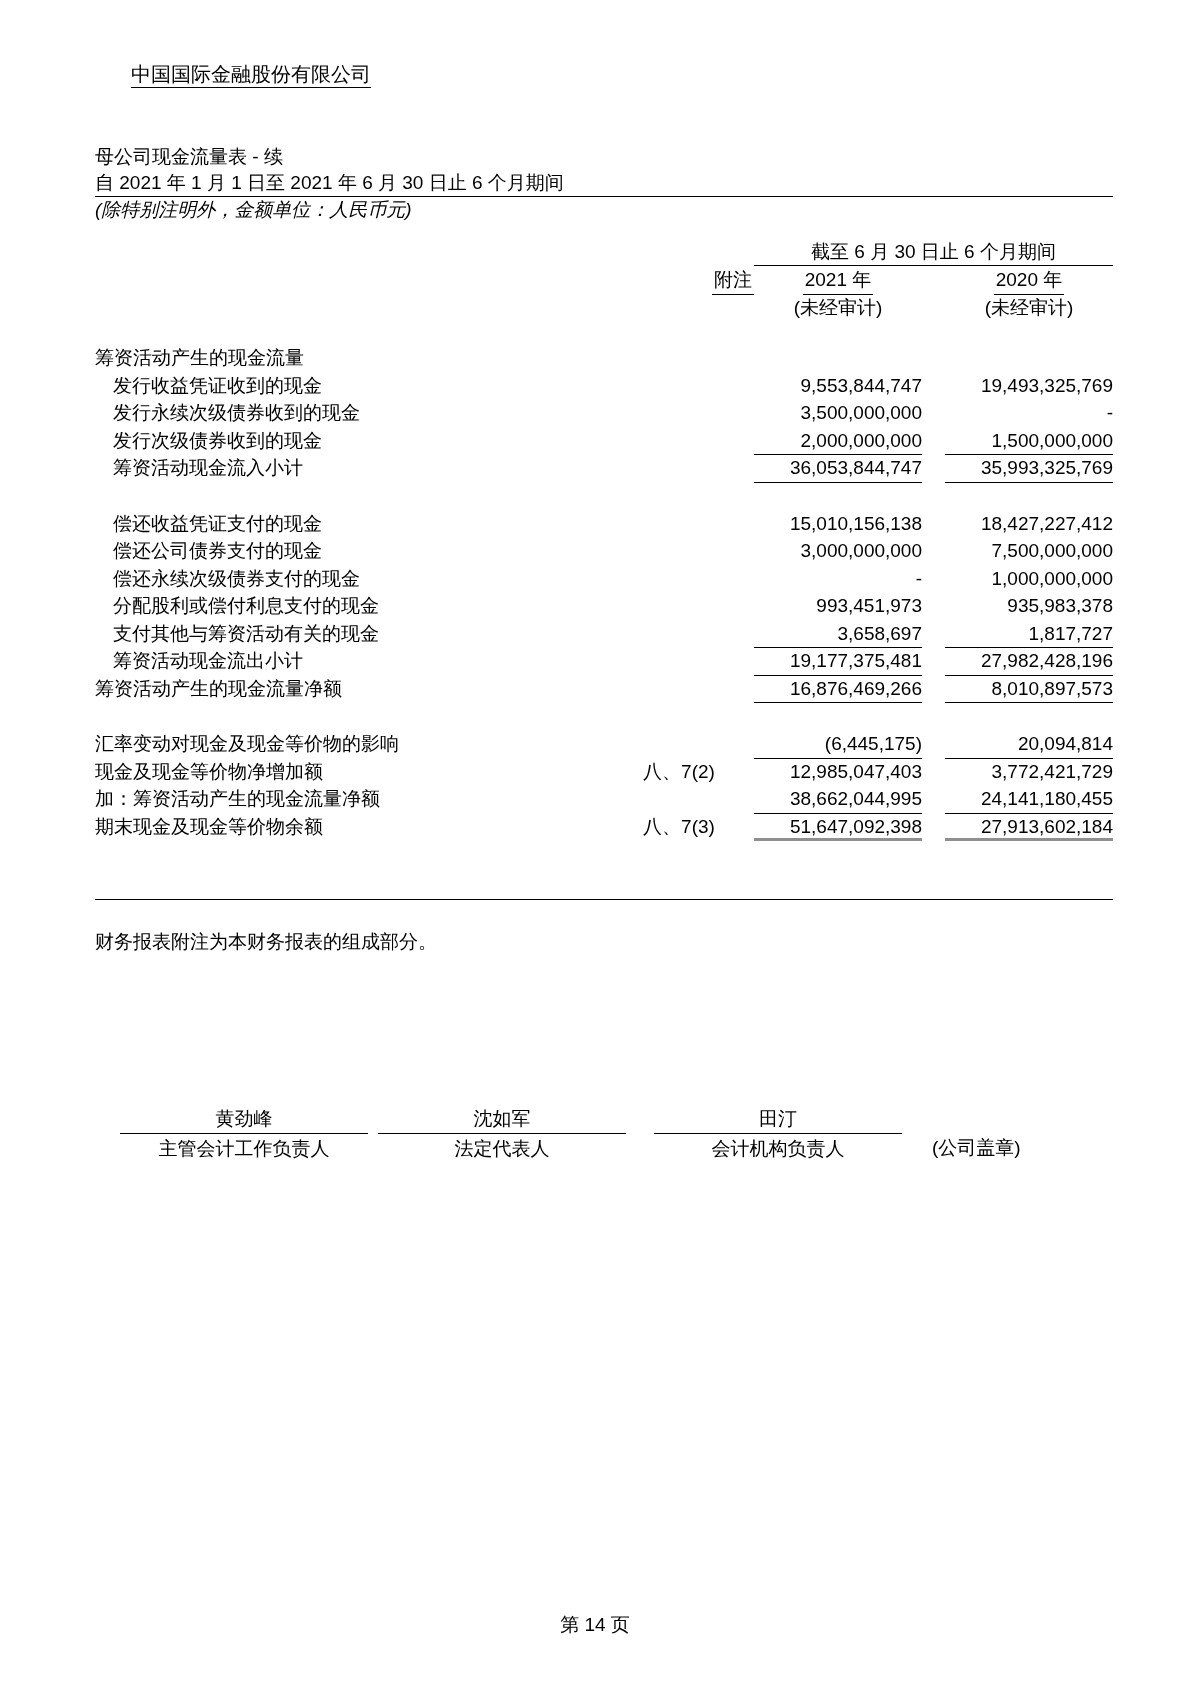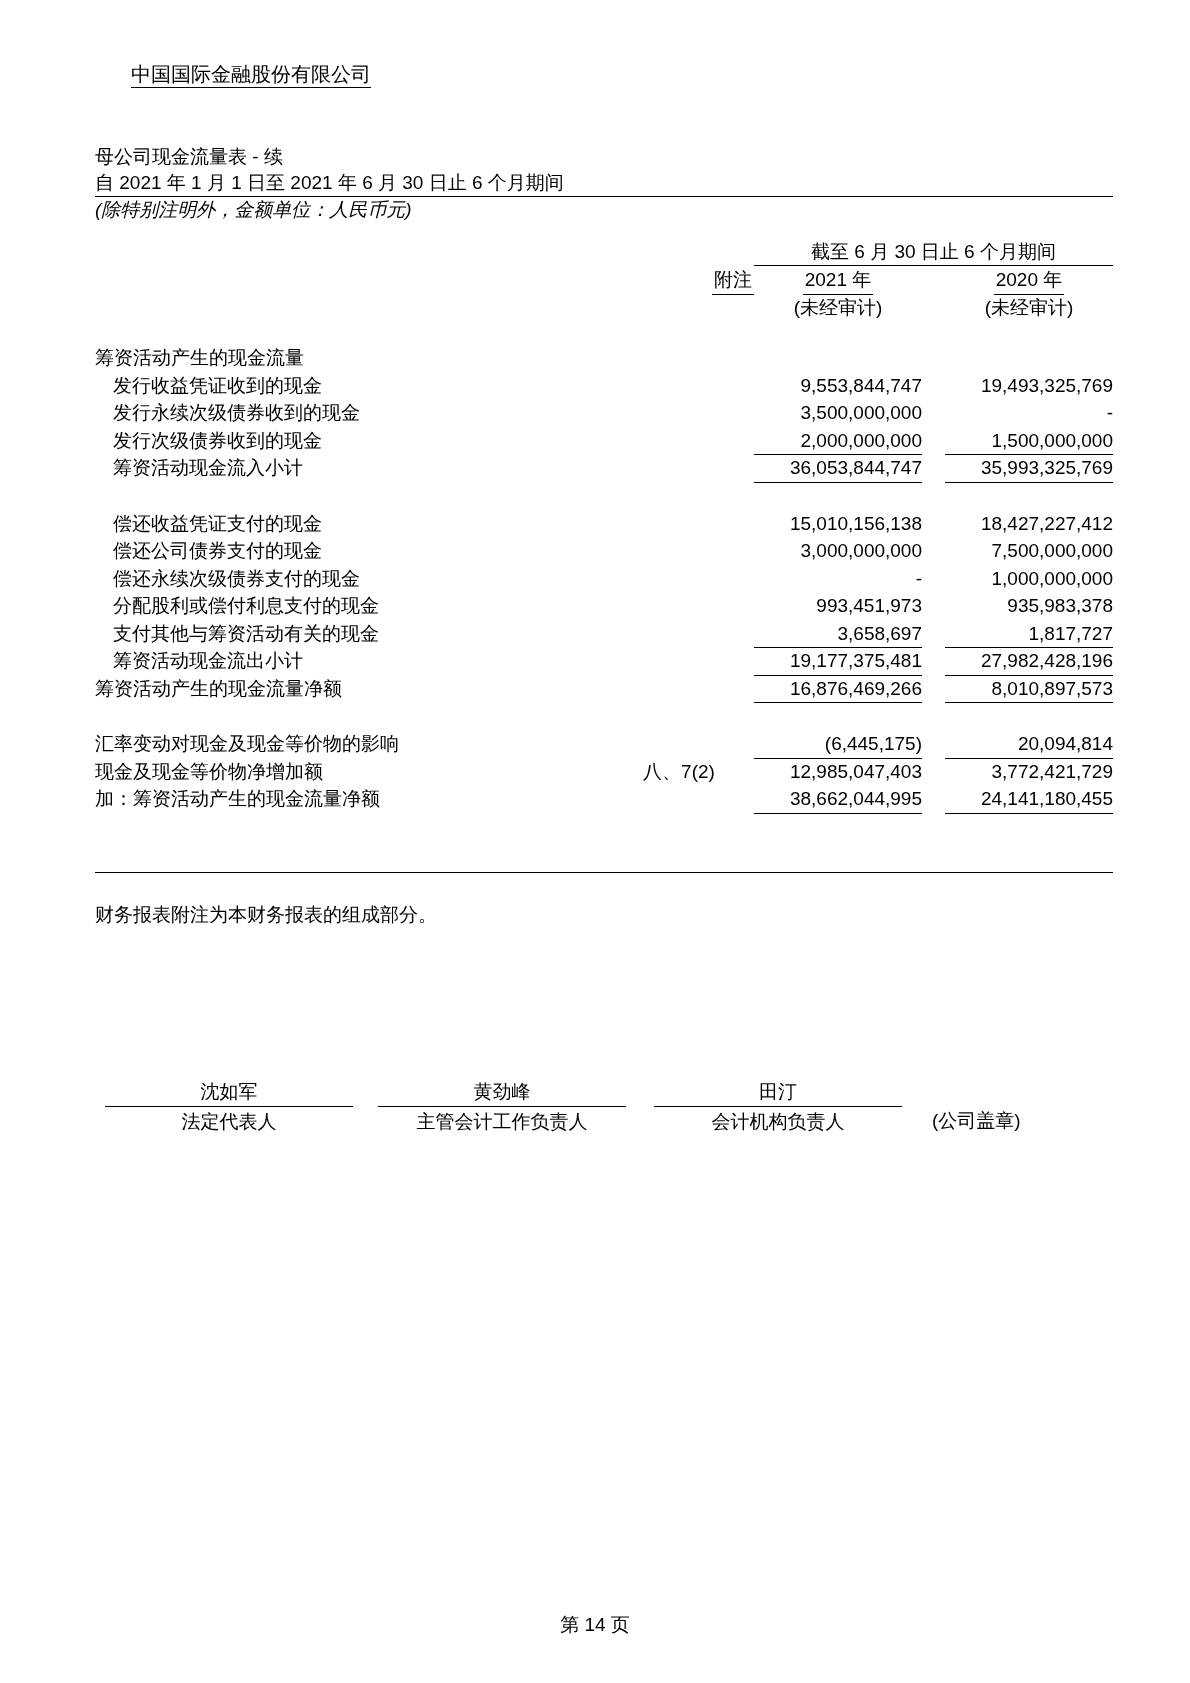--- a/index.html
+++ b/index.html
@@ -185,35 +185,42 @@
         <div class="cs"></div>
         <div class="cv">3,772,421,729</div>
       </div>
       <div class="row ul">
         <div class="cl">加：筹资活动产生的现金流量净额</div>
         <div class="cn"></div>
         <div class="cv">38,662,044,995</div>
         <div class="cs"></div>
         <div class="cv">24,141,180,455</div>
       </div>
+      <div class="row thick">
+        <div class="cl">期末现金及现金等价物余额</div>
+        <div class="cn">八、7(3)</div>
+        <div class="cv">51,647,092,398</div>
+        <div class="cs"></div>
+        <div class="cv">27,913,602,184</div>
+      </div>
     </div>
 
   <div class="endrule"></div>
 
   <div class="footnote">财务报表附注为本财务报表的组成部分。</div>
 
   <div class="sigs" id="sigs">
+      <div class="sig sig-2">
+        <div class="nm">黄劲峰</div>
+        <div class="tt">主管会计工作负责人</div>
+      </div>
       <div class="sig sig-1">
         <div class="nm">沈如军</div>
         <div class="tt">法定代表人</div>
       </div>
-      <div class="sig sig-2">
-        <div class="nm">黄劲峰</div>
-        <div class="tt">主管会计工作负责人</div>
-      </div>
       <div class="sig sig-3">
         <div class="nm">田汀</div>
         <div class="tt">会计机构负责人</div>
       </div>
       <div class="seal">(公司盖章)</div>
     </div>
 
   <div class="pagenum">第 14 页</div>
 
 </div>

